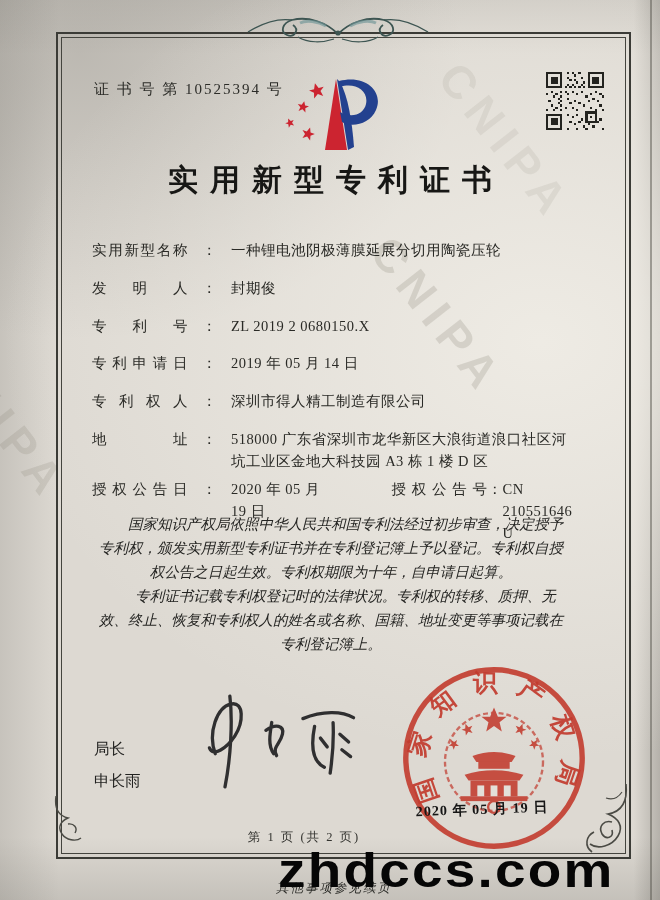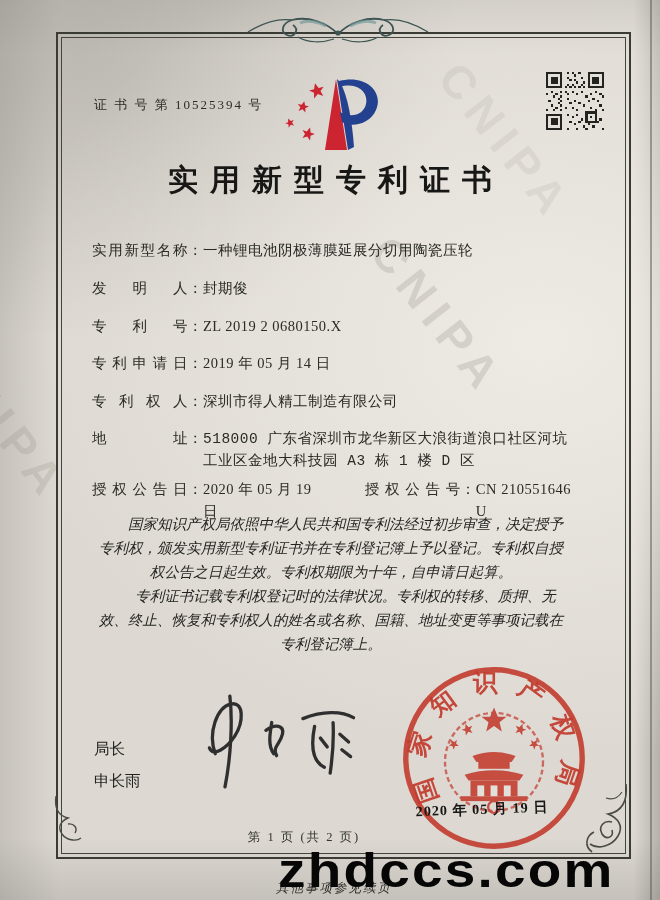--- a/index.html
+++ b/index.html
@@ -25,28 +25,28 @@
     transform-origin:left top;white-space:nowrap;
   }
   .frame{
     position:absolute;left:56px;top:32px;width:571px;height:823px;
     border:2.2px solid #3b3b36;
   }
   .frame::before{
     content:"";position:absolute;inset:3px;border:1px solid #44443e;
   }
   .abs{position:absolute;}
-  .cert-no{left:94px;top:96px;font-size:13px;color:#2c2c28;letter-spacing:2px;}
+  .cert-no{left:94px;top:80px;font-size:15px;color:#2c2c28;letter-spacing:2px;}
   .title{
     left:0;right:0;top:160px;text-align:center;font-size:30px;font-weight:bold;
     color:#171715;letter-spacing:12px;text-indent:12px;
   }
   .fields{left:92px;top:240px;width:484px;font-size:14.5px;color:#2a2a26;letter-spacing:.5px;}
-  .row{display:flex;align-items:baseline;margin-bottom:16px;line-height:1.5;}
-  .row.addr{margin-bottom:7px;font-family:Liberation Mono, monospace;}
+  .row{display:flex;align-items:baseline;margin-bottom:16px;line-height:1.5;gap:14px;}
+  .row.addr{margin-bottom:7px;}
   .lbl{width:96px;flex:none;text-align:justify;text-align-last:justify;}
   .colon{flex:none;}
   .val{flex:1;}
   .pair2{margin-left:40px;display:flex;align-items:baseline;}
   .pair2 .lbl{width:96px;}
   .paras{left:92px;top:512px;width:478px;font-size:14.5px;line-height:1.66;color:#242422;font-style:italic;}
   .paras p{margin:0;text-indent:2em;text-align:center;}
   .director{left:94px;top:733px;font-size:15.5px;color:#222220;line-height:2.05;}
   .sig{left:188px;top:690px;}
   .seal{left:396px;top:660px;}

